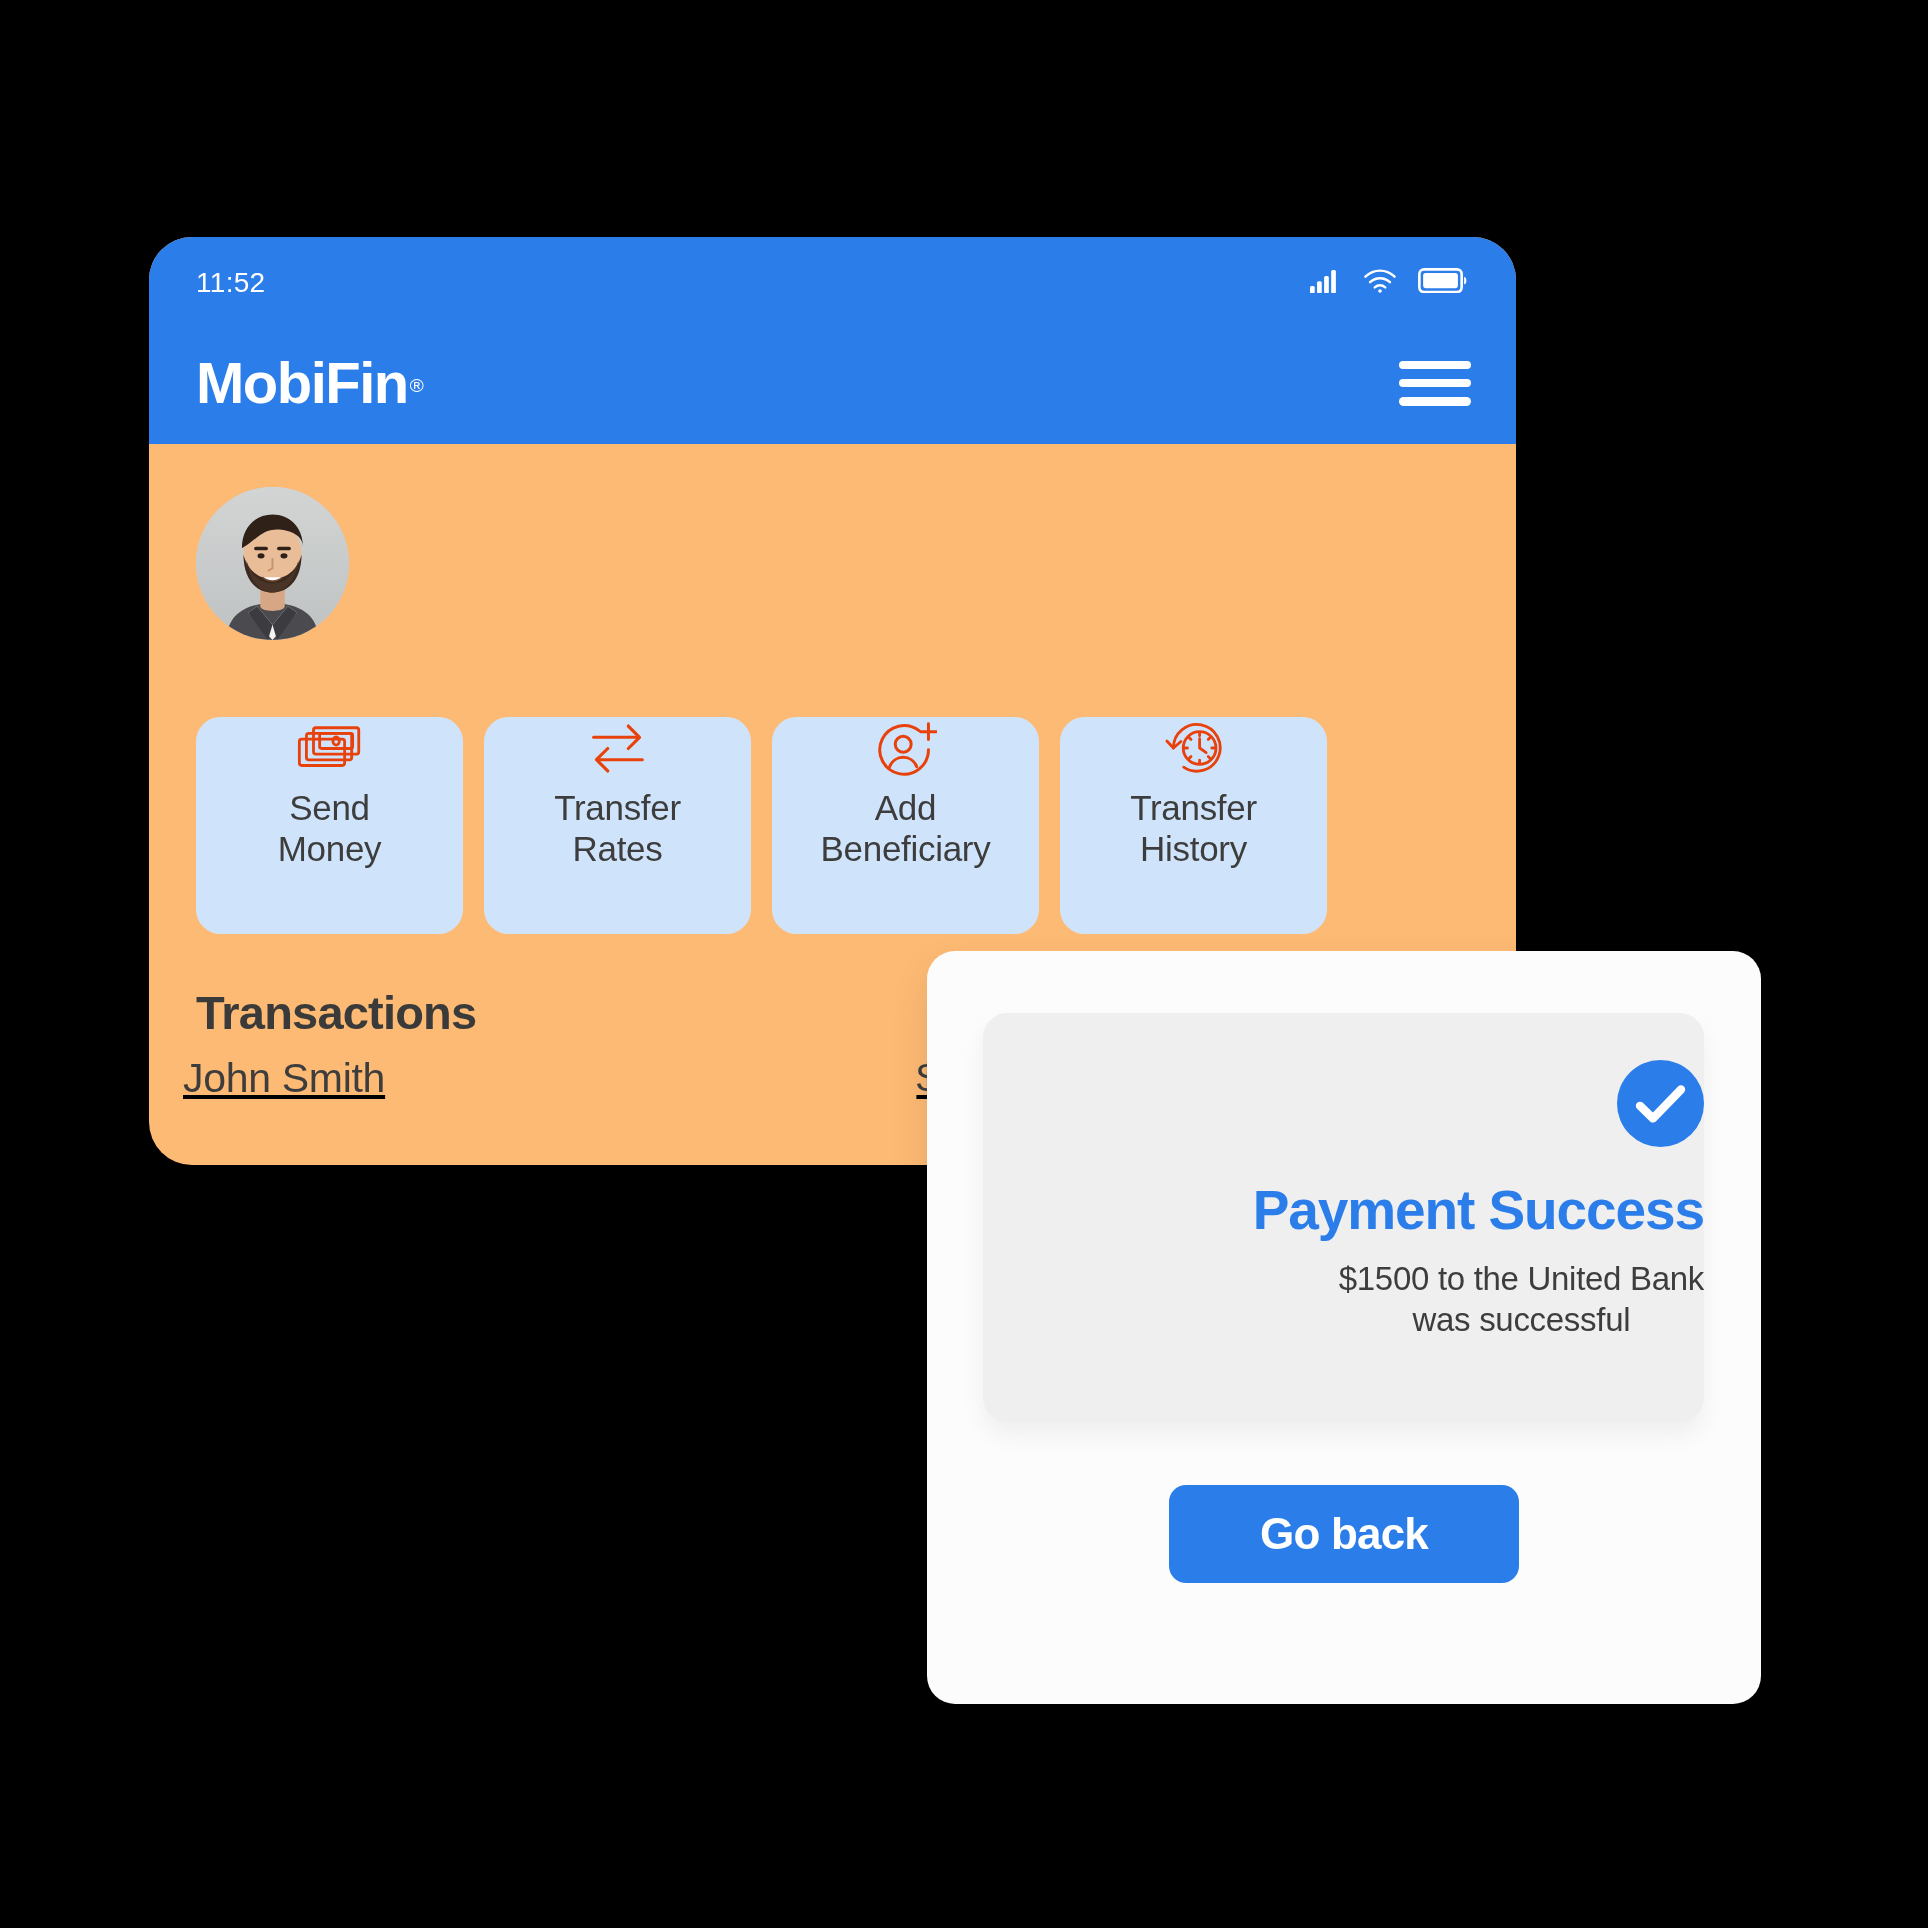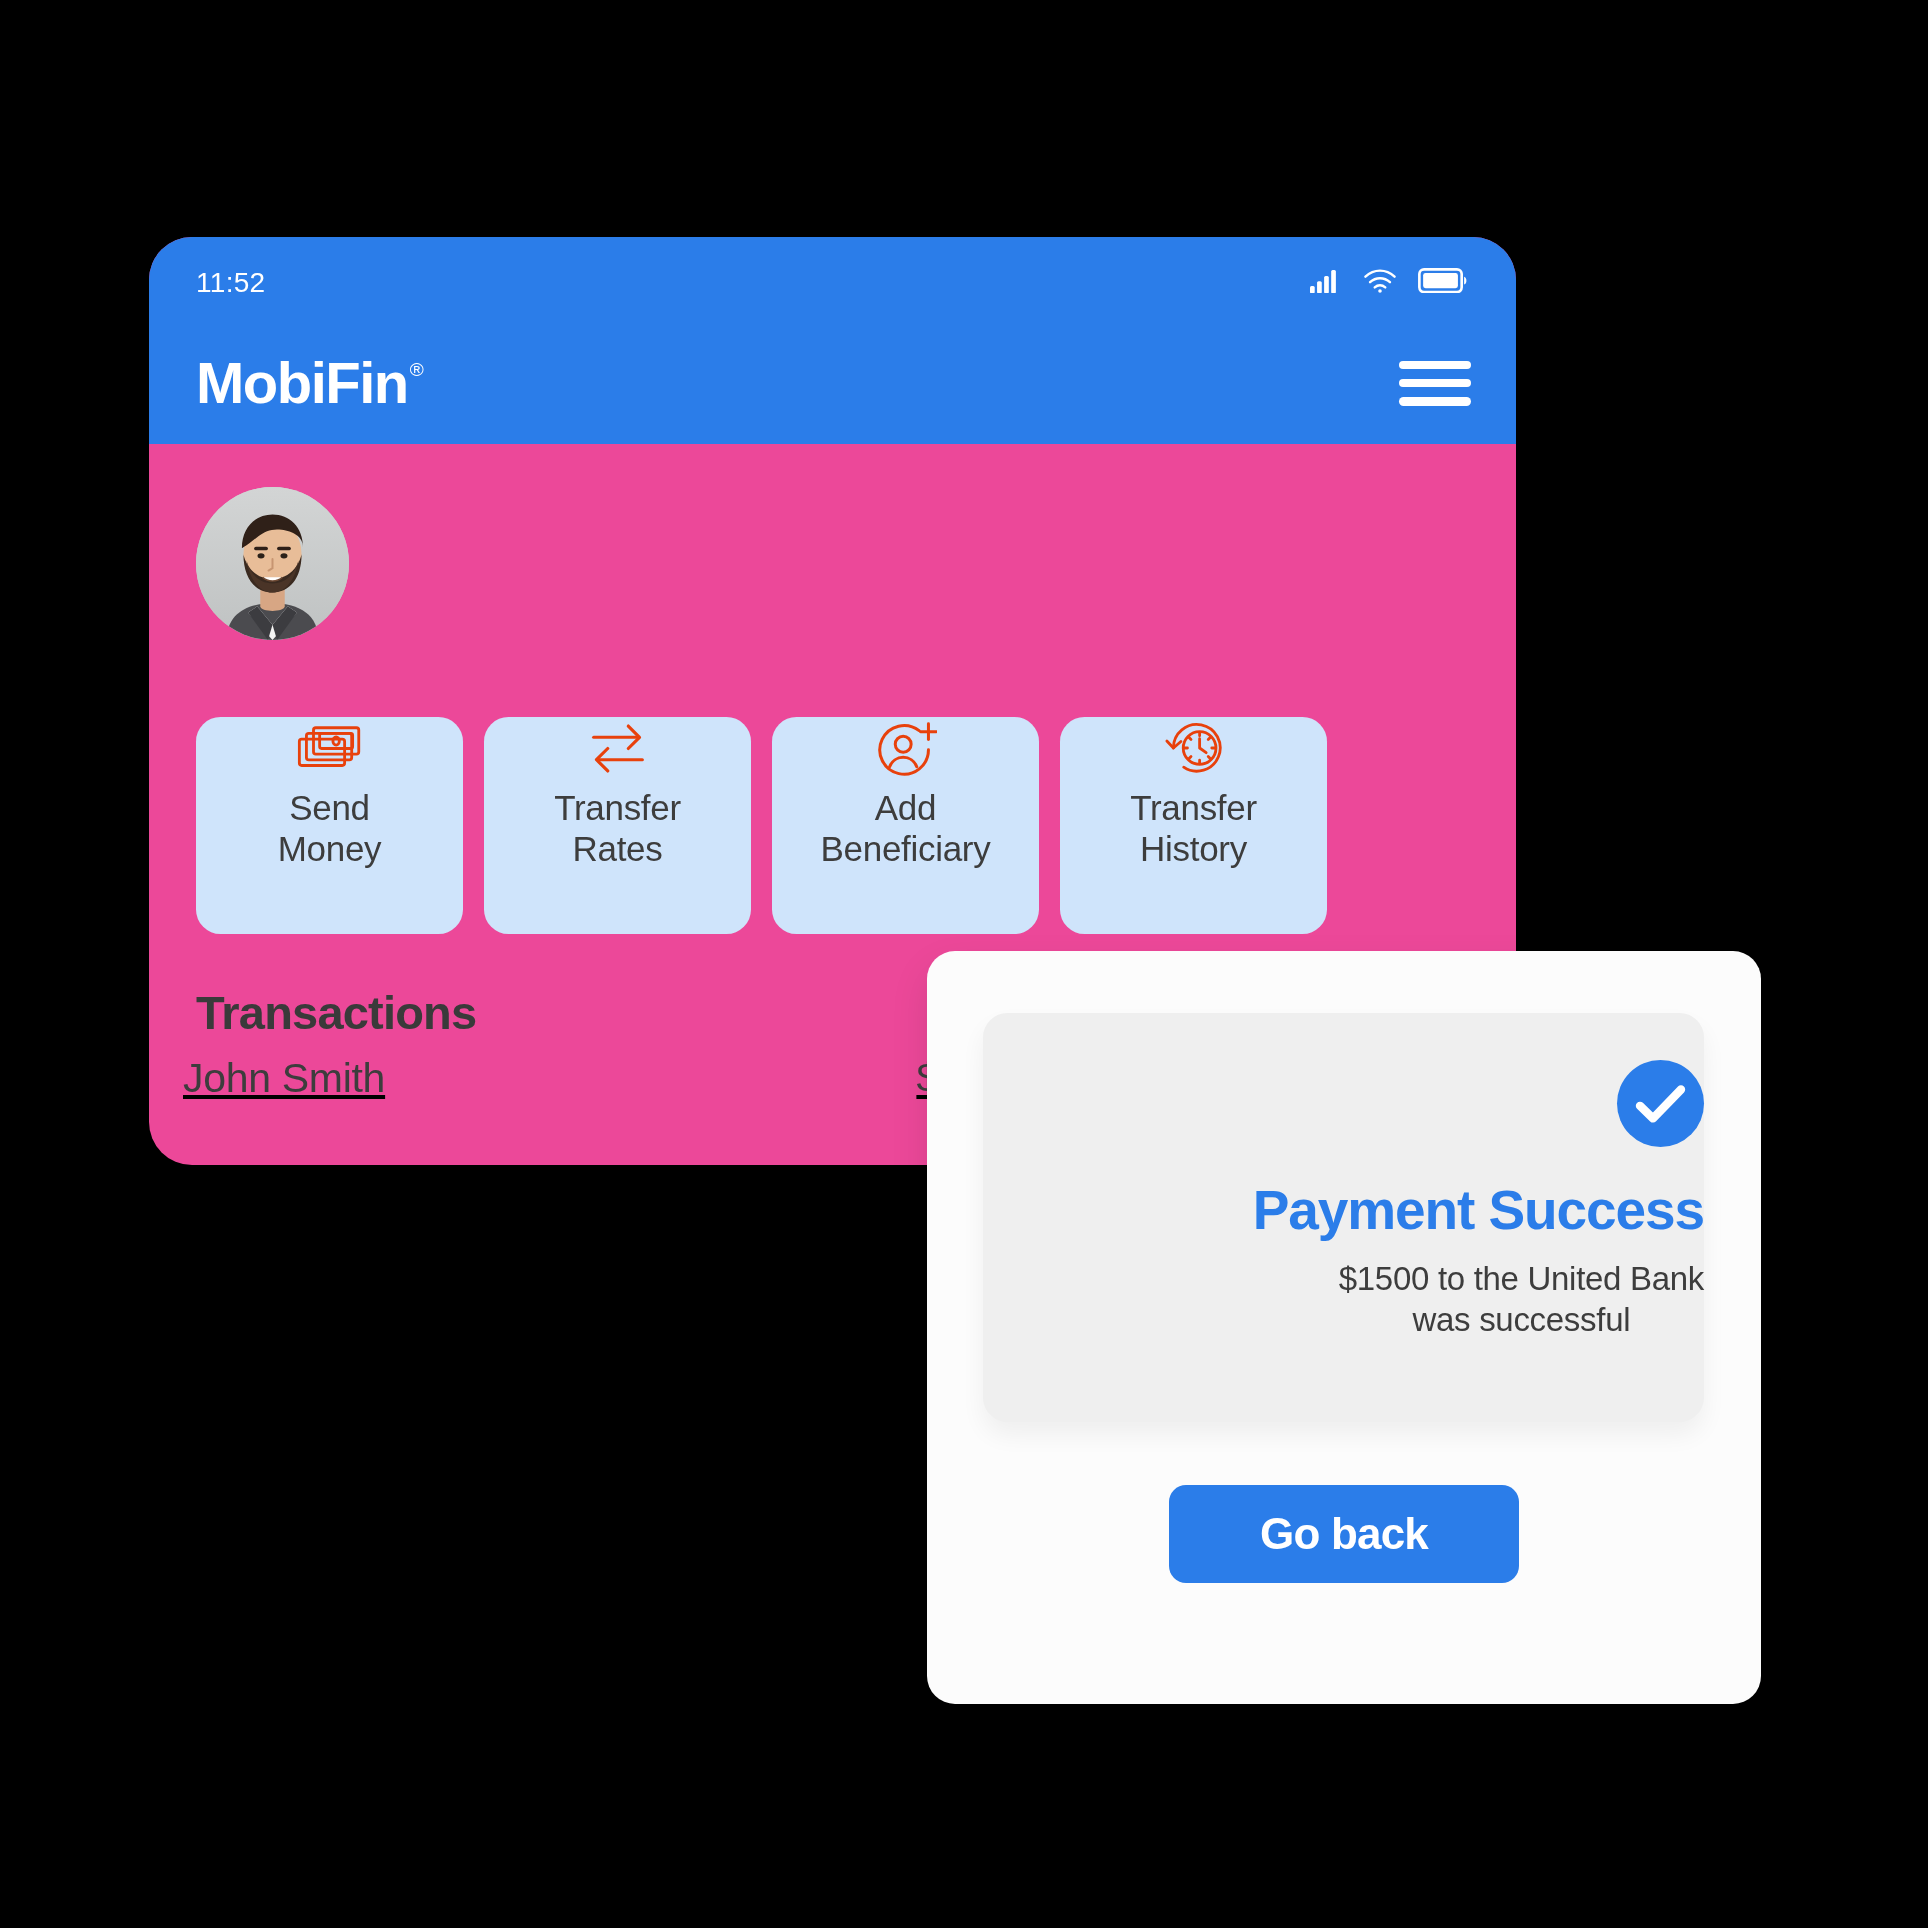--- a/index.html
+++ b/index.html
@@ -19,21 +19,21 @@
     background: #000000;
   }
 
   
   .phone-card {
     position: absolute;
     left: 149px;
     top: 237px;
     width: 1367px;
     height: 928px;
-    background: #ec4899;
+    background: #fdba74;
     border-radius: 43px;
     overflow: hidden;
   }
 
   .phone-header {
     position: absolute;
     left: 0; top: 0;
     width: 100%;
     height: 207px;
     background: #2B7DE9;
@@ -72,21 +72,21 @@
     top: 85px;
     width: 100%;
     height: 122px;
     display: flex;
     align-items: center;
     justify-content: space-between;
     padding: 0 45px 0 47px;
   }
   .brand {
     display: flex;
-    align-items: flex-start;
+    align-items: center;
     color: #FFFFFF;
   }
   .brand-name {
     font-size: 58px;
     font-weight: 700;
     letter-spacing: -1.5px;
     line-height: 1;
   }
   .brand-tm {
     font-size: 19px;

